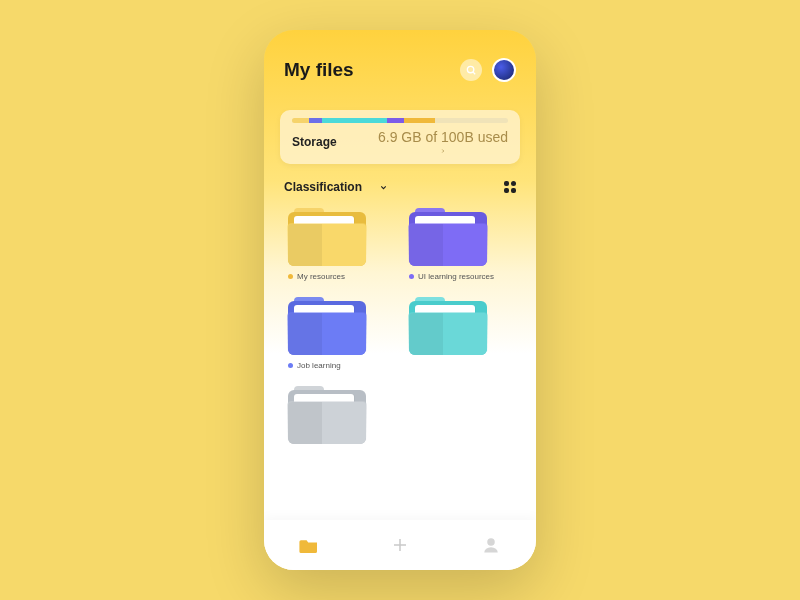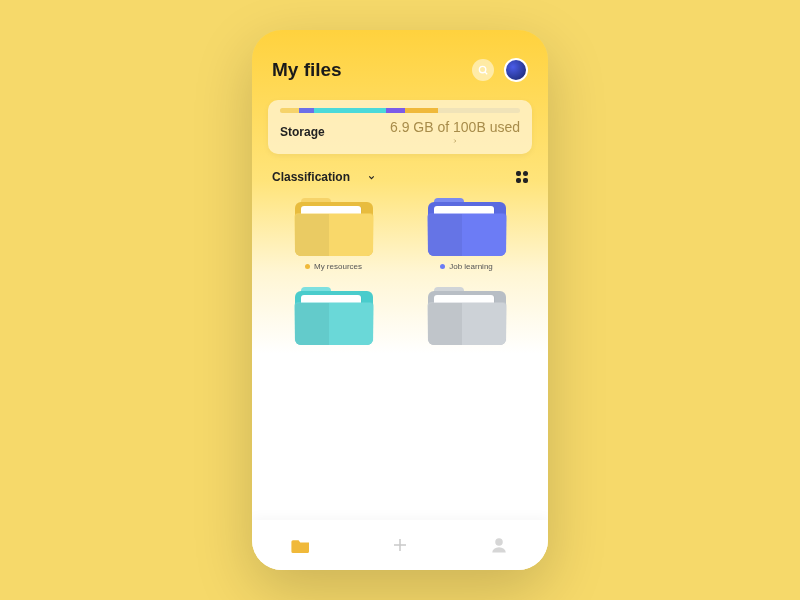--- a/index.html
+++ b/index.html
@@ -3,21 +3,21 @@
 <meta charset="utf-8">
 <style>
 * { margin: 0; padding: 0; box-sizing: border-box; }
 body {
   width: 800px; height: 600px;
   background: #f6d96a;
   display: flex; align-items: center; justify-content: center;
   font-family: -apple-system, BlinkMacSystemFont, "Segoe UI", sans-serif;
 }
 .phone {
-  width: 296px; height: 540px;
+  width: 272px; height: 540px;
   background: linear-gradient(to bottom, #ffd23e 0%, #ffe47a 28%, #fff6d4 45%, #ffffff 60%);
   border-radius: 30px;
   box-shadow: 0 20px 60px rgba(0,0,0,0.18);
   overflow: hidden;
   position: relative;
 }
 .header {
   padding: 28px 20px 12px 20px;
   display: flex; align-items: center; justify-content: space-between;
 }
@@ -28,21 +28,21 @@
   background: rgba(255,255,255,0.5);
   display: flex; align-items: center; justify-content: center;
 }
 .avatar {
   width: 24px; height: 24px; border-radius: 50%;
   background: radial-gradient(circle at 35% 35%, #4a5ce8 0%, #2a3a9a 60%, #1a2060 100%);
   border: 2px solid #fff;
   position: relative;
 }
 .storage-card {
-  margin: 6px 16px 14px 16px;
+  margin: 16px 16px 14px 16px;
   background: rgba(255,241,200,0.85);
   border-radius: 10px;
   padding: 8px 12px 10px 12px;
   box-shadow: 0 2px 6px rgba(0,0,0,0.05);
 }
 .storage-bar {
   height: 5px; width: 100%; display: flex; border-radius: 3px; overflow: hidden;
   margin-bottom: 6px; background: #f0e3b8;
 }
 .seg { height: 100%; }
@@ -52,21 +52,21 @@
 .classification {
   padding: 2px 20px 10px 20px;
   display: flex; align-items: center; justify-content: space-between;
 }
 .class-label { font-size: 12px; font-weight: 700; color: #222; display: flex; align-items: center; gap: 17px; }
 .grid {
   padding: 4px 24px 0 24px;
   display: grid; grid-template-columns: 1fr 1fr;
   gap: 16px 18px;
 }
-.item { display: flex; flex-direction: column; align-items: center; }
+.item { display: flex; flex-direction: column; align-items: flex-start; }
 .folder { width: 78px; height: 58px; position: relative; margin-bottom: 6px; }
 .folder .tab {
   position: absolute; top: 0; left: 6px; width: 30px; height: 12px;
   border-radius: 4px 4px 0 0;
 }
 .folder .back {
   position: absolute; top: 4px; left: 0; right: 0; bottom: 0;
   border-radius: 6px;
 }
 .folder .paper {
@@ -181,20 +181,33 @@
           <div class="front" style="background:#f9d86a"></div>
           <div class="shade"></div>
         </div>
         <div class="item-label">
           <span class="dot" style="background:#f0b93a"></span>
           <span>My resources</span>
         </div>
       </div>
       <div class="item">
         <div class="folder">
+          <div class="tab" style="background:#8a78f0"></div>
+          <div class="back" style="background:#6a5ae0"></div>
+          <div class="paper"></div>
+          <div class="front" style="background:#7e6cf5"></div>
+          <div class="shade"></div>
+        </div>
+        <div class="item-label">
+          <span class="dot" style="background:#7e6cf5"></span>
+          <span>UI learning resources</span>
+        </div>
+      </div>
+      <div class="item">
+        <div class="folder">
           <div class="tab" style="background:#7a8af0"></div>
           <div class="back" style="background:#5a6ae0"></div>
           <div class="paper"></div>
           <div class="front" style="background:#6c7cf5"></div>
           <div class="shade"></div>
         </div>
         <div class="item-label">
           <span class="dot" style="background:#6c7cf5"></span>
           <span>Job learning</span>
         </div>

